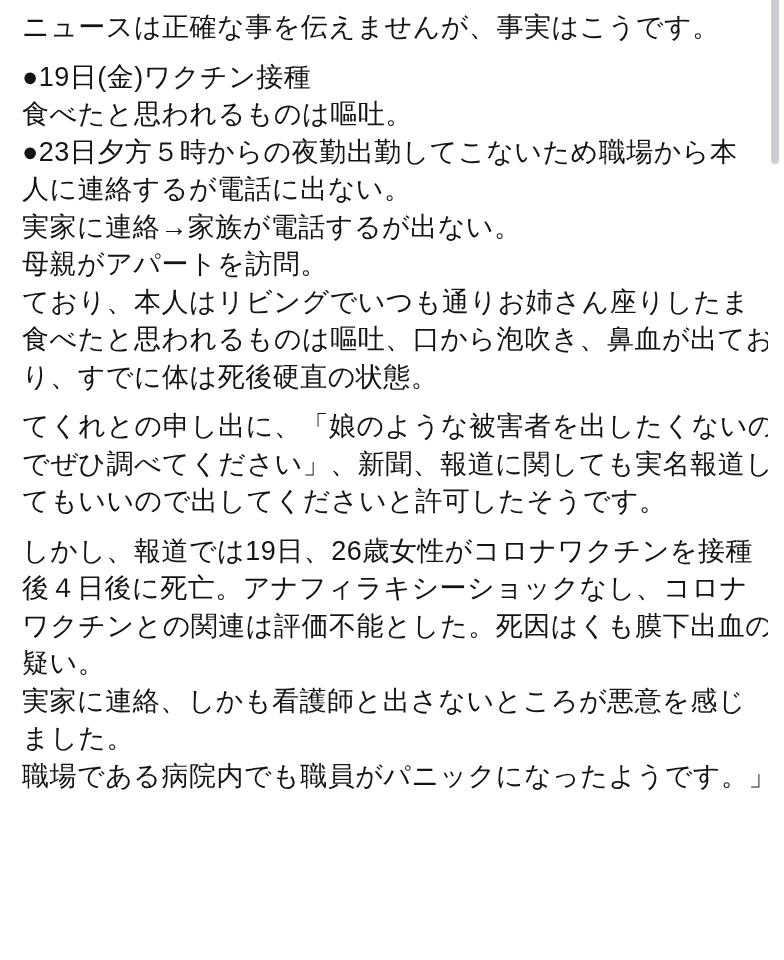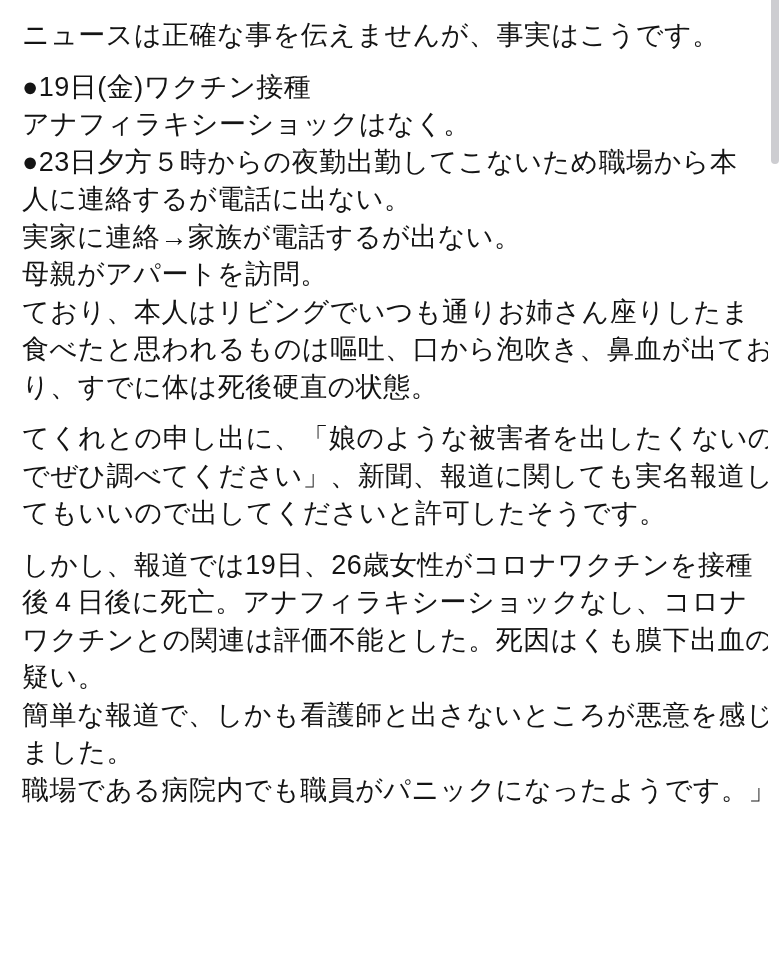--- a/index.html
+++ b/index.html
@@ -21,21 +21,21 @@
     overflow: hidden;
   }
   .content {
     padding: 3px 16px 0 22px;
     font-size: 27px;
     line-height: 37.5px;
     color: var(--text-color, #141414);
     letter-spacing: 0.5px;
   }
   .paragraph {
-    margin: 14px 0 12px 0;
+    margin: 6px 0 12px 0;
   }
   .line {
     white-space: nowrap;
     overflow: hidden;
   }
   .scrollbar-thumb {
     position: absolute;
     top: -14px;
     right: 5px;
     width: 8px;
@@ -47,38 +47,38 @@
 </head>
 <body>
 
 <div class="page">
   <div class="content">
       <div class="paragraph">
         <div class="line">ニュースは正確な事を伝えませんが、事実はこうです。</div>
       </div>
       <div class="paragraph">
         <div class="line">●19日(金)ワクチン接種</div>
-        <div class="line">アナフィラキシーショックはなく。</div>
+        <div class="line">食べたと思われるものは嘔吐。</div>
         <div class="line">●23日夕方５時からの夜勤出勤してこないため職場から本</div>
         <div class="line">人に連絡するが電話に出ない。</div>
         <div class="line">実家に連絡→家族が電話するが出ない。</div>
         <div class="line">母親がアパートを訪問。</div>
         <div class="line">ており、本人はリビングでいつも通りお姉さん座りしたま</div>
         <div class="line">食べたと思われるものは嘔吐、口から泡吹き、鼻血が出てお</div>
         <div class="line">り、すでに体は死後硬直の状態。</div>
       </div>
       <div class="paragraph">
         <div class="line">てくれとの申し出に、「娘のような被害者を出したくないの</div>
         <div class="line">でぜひ調べてください」、新聞、報道に関しても実名報道し</div>
         <div class="line">てもいいので出してくださいと許可したそうです。</div>
       </div>
       <div class="paragraph">
         <div class="line">しかし、報道では19日、26歳女性がコロナワクチンを接種</div>
         <div class="line">後４日後に死亡。アナフィラキシーショックなし、コロナ</div>
         <div class="line">ワクチンとの関連は評価不能とした。死因はくも膜下出血の</div>
         <div class="line">疑い。</div>
-        <div class="line">簡単な報道で、しかも看護師と出さないところが悪意を感じ</div>
+        <div class="line">実家に連絡、しかも看護師と出さないところが悪意を感じ</div>
         <div class="line">ました。</div>
         <div class="line">職場である病院内でも職員がパニックになったようです。」</div>
       </div>
     </div>
   <div class="scrollbar-thumb"></div>
 </div>
 
 </body></html>

